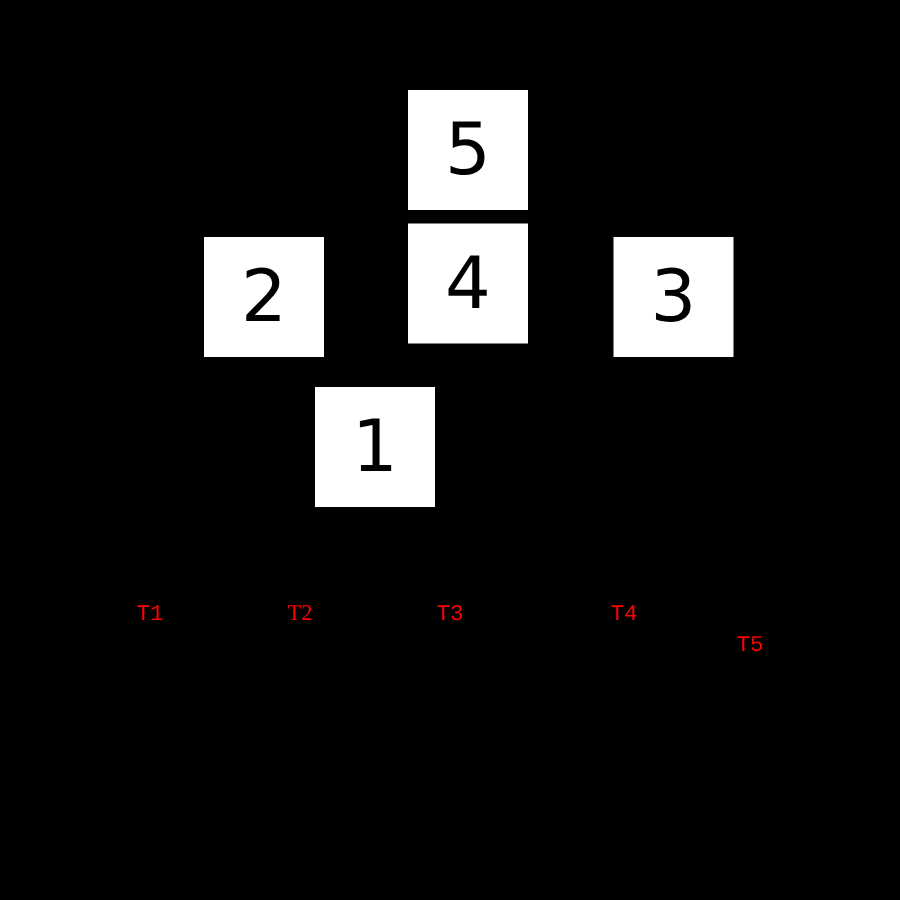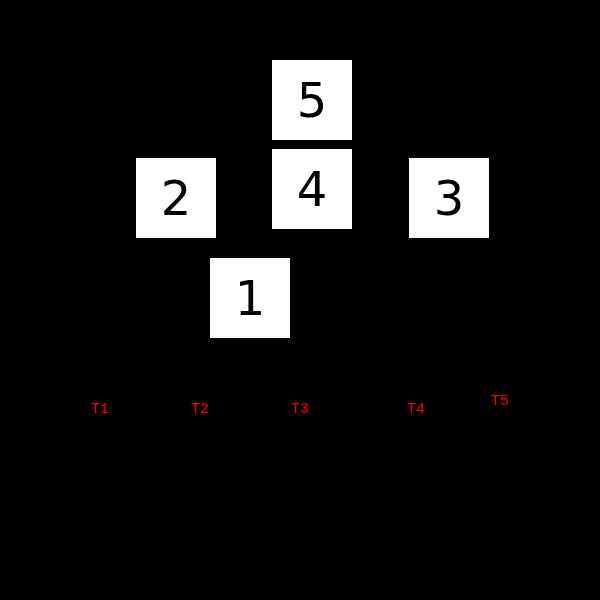--- a/index.html
+++ b/index.html
@@ -61,18 +61,18 @@
 
   <div class="block" style="left: 272px; top: 149px; width: 80px; height: 80px;">
     <span class="digit">4</span>
   </div>
 
   <div class="block" style="left: 272px; top: 60px; width: 80px; height: 80px;">
     <span class="digit">5</span>
   </div>
 
   <div class="target-label" style="left: 100px; top: 402px;">T1</div>
-  <div class="target-label" style="left: 200px; top: 402px;">T2</div>
+  <div class="target-label" style="left: 200px; top: 402px; font-family: Liberation Serif, serif;">T2</div>
   <div class="target-label" style="left: 300px; top: 402px;">T3</div>
   <div class="target-label" style="left: 416px; top: 402px;">T4</div>
-  <div class="target-label" style="left: 500px; top: 394px; text-align: center;">T5</div>
+  <div class="target-label" style="left: 500px; top: 423px; text-align: center;">T5</div>
 
 </div>
 
 </body></html>

